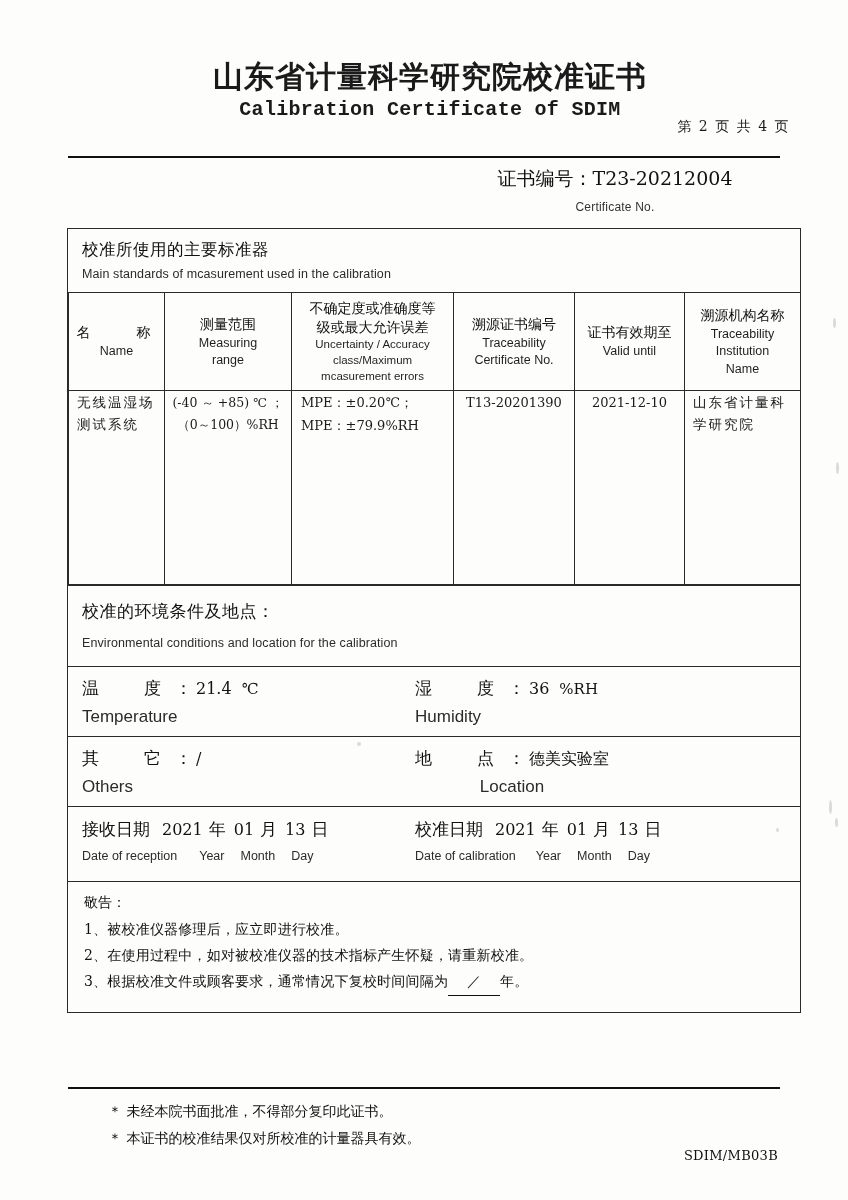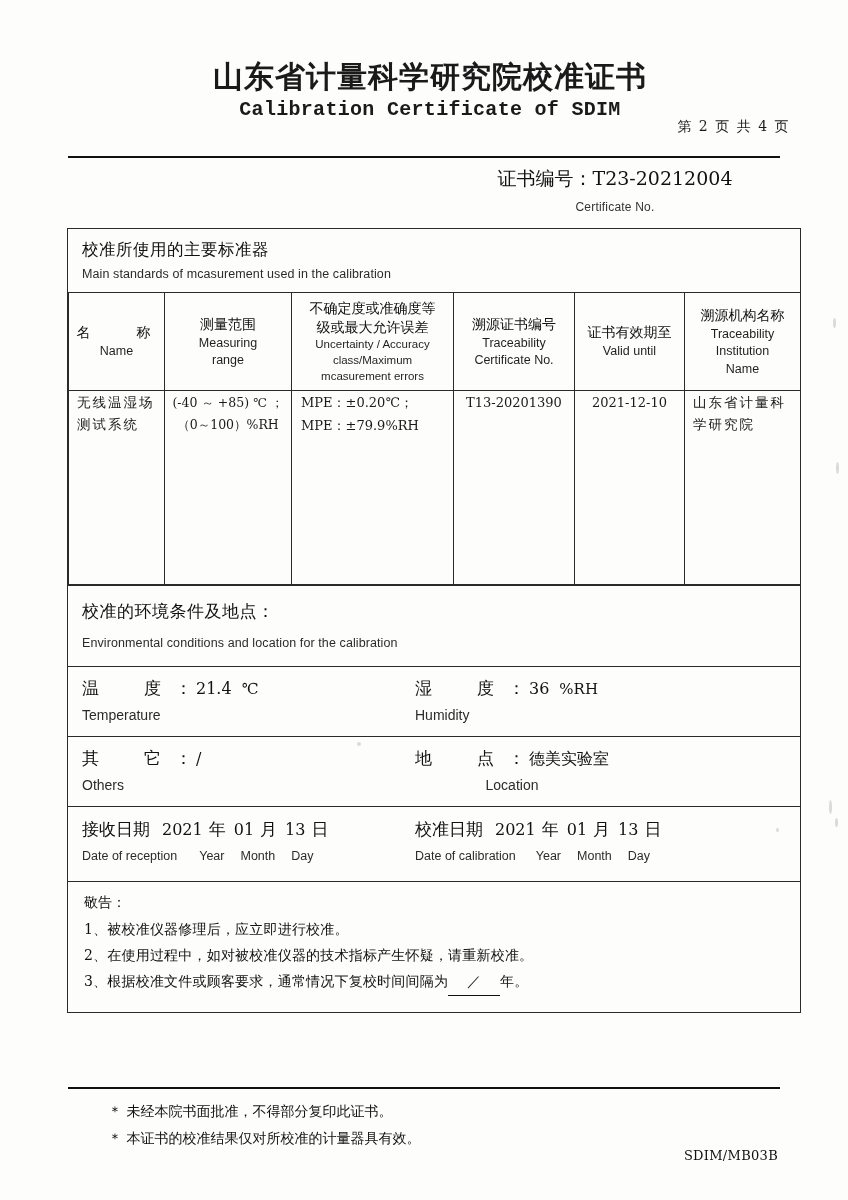--- a/index.html
+++ b/index.html
@@ -229,21 +229,21 @@
   .field .cn .val {
     font-size: 16px;
     margin-left: 4px;
   }
   .field .cn .unit {
     font-size: 15px;
     margin-left: 10px;
   }
   .field .en {
     font-family: "Liberation Sans", sans-serif;
-    font-size: 14px;
+    font-size: 17px;
     color: #2b2b2b;
     margin-top: 7px;
   }
 
   
   .daterow {
     position: relative;
     height: 74px;
     box-sizing: border-box;
   }

